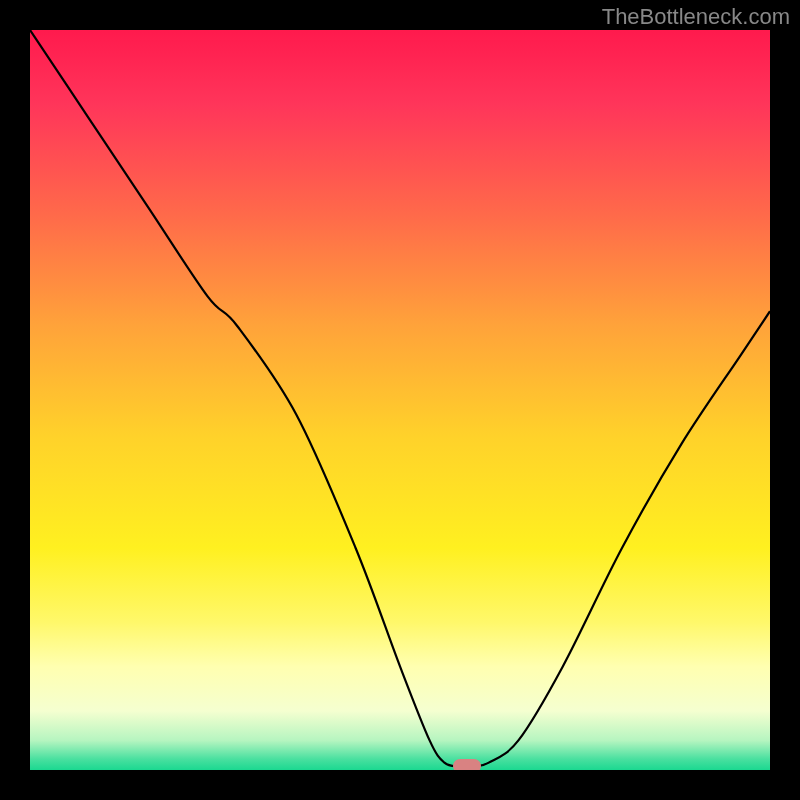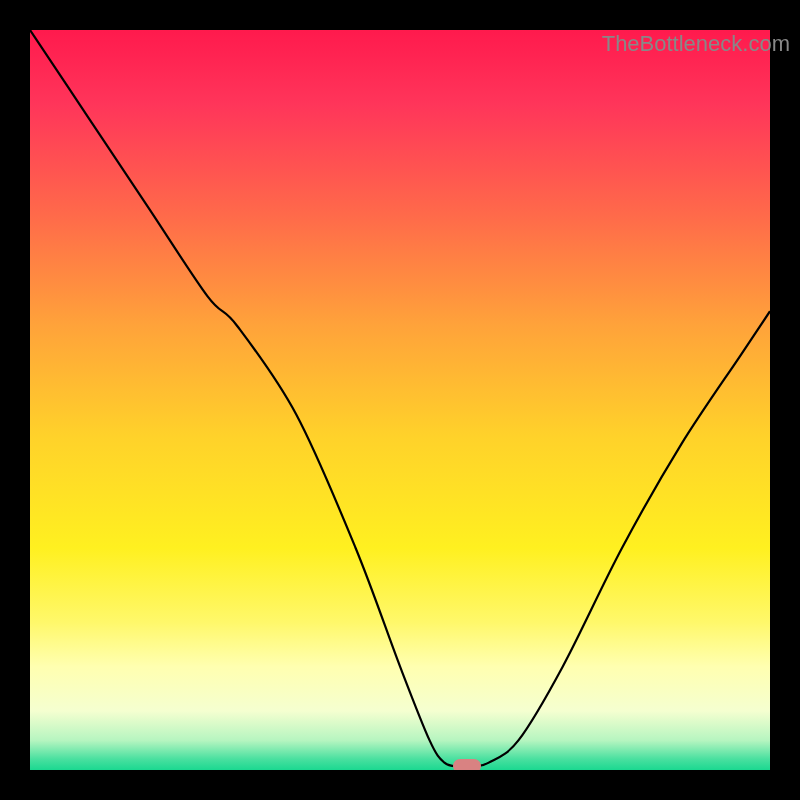--- a/index.html
+++ b/index.html
@@ -12,21 +12,20 @@
     font-family: Arial, sans-serif;
   }
   .watermark {
     position: absolute;
     top: 4px;
     right: 10px;
     color: #888;
     font-size: 22px;
     font-weight: 500;
     z-index: 10;
-    margin-top: 27px;
   }
   .plot-area {
     position: absolute;
     left: 30px;
     top: 30px;
     width: 740px;
     height: 740px;
     overflow: hidden;
   }
   .gradient-bg {

